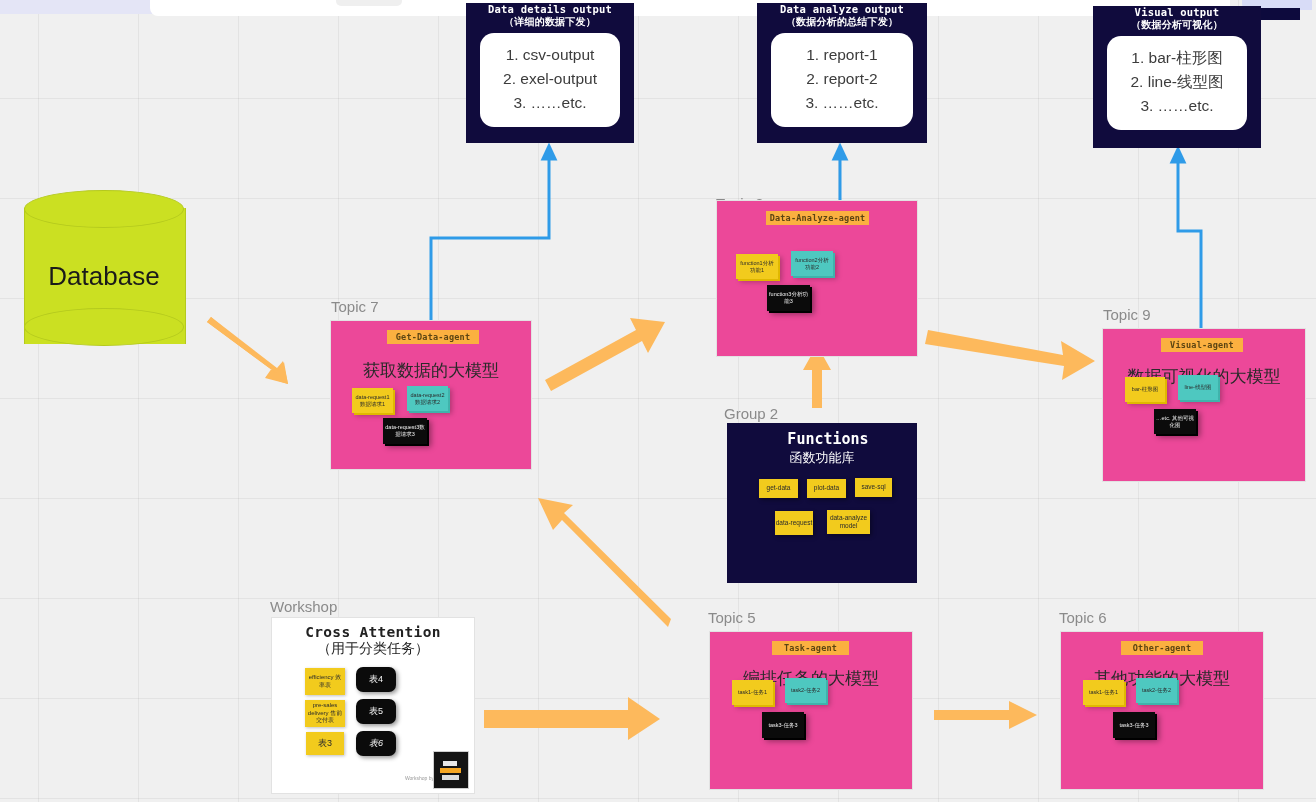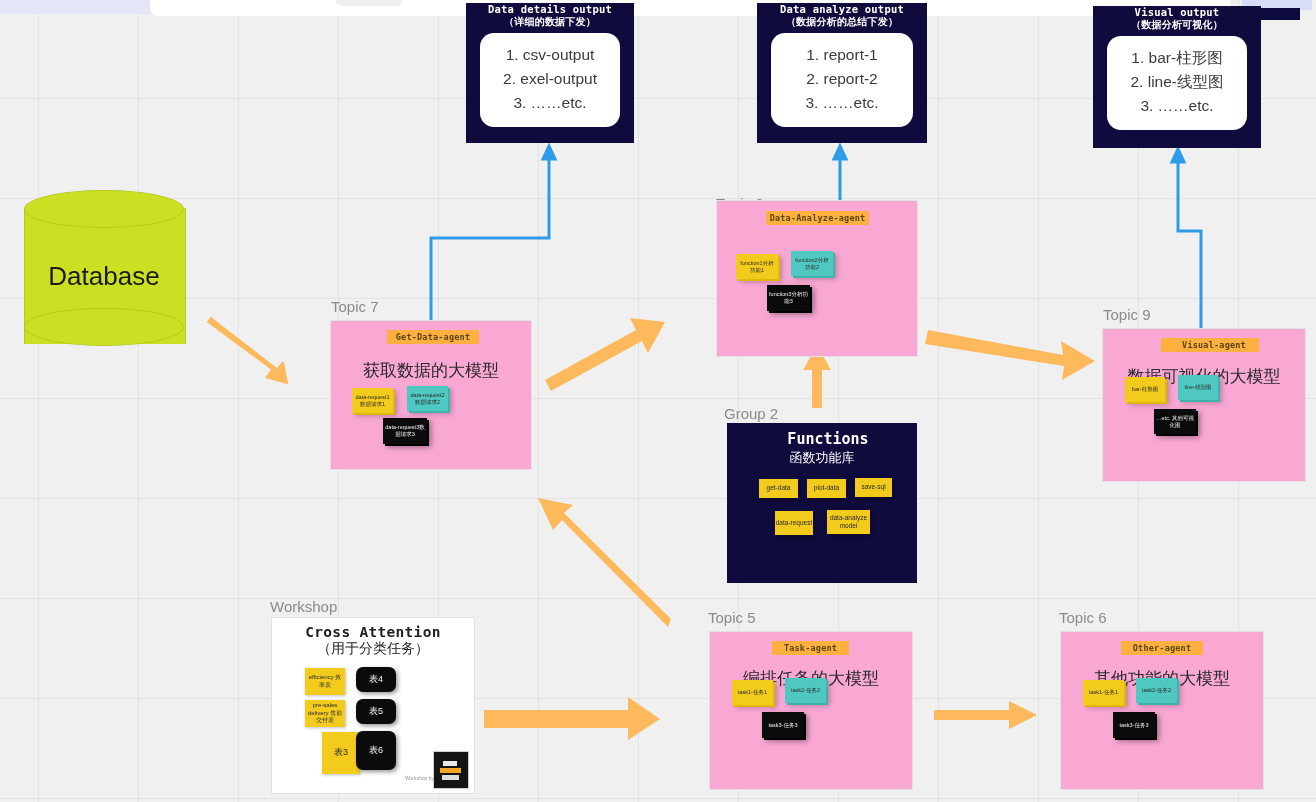--- a/index.html
+++ b/index.html
@@ -42,21 +42,21 @@
   #database .cyl-body{position:absolute;left:0;top:18px;width:160px;height:136px;background:#cbe022;border-left:1px solid #b4c91e;border-right:1px solid #b4c91e;}
   #database .cyl-top{position:absolute;left:0;top:0;width:158px;height:36px;background:#cbe022;border:1px solid #b4c91e;border-radius:50%;}
   #database .cyl-bot{position:absolute;left:0;top:118px;width:158px;height:36px;background:#cbe022;border:1px solid #b4c91e;border-radius:50%;}
   #database .cyl-label{position:absolute;left:0;top:0;width:160px;height:172px;display:flex;align-items:center;justify-content:center;
       font-size:26px;color:#1a1a1a;}
 
   
   .grouplabel{position:absolute;font-size:15px;color:#8a8a8a;}
 
   
-  .card{position:absolute;background:#f9a8d4;border:1px solid #e2e2e2;}
+  .card{position:absolute;background:#ec4899;border:1px solid #e2e2e2;}
   .agent-tag{position:absolute;background:#fbb040;color:#5b4412;
       font-family:"DejaVu Sans Mono","Liberation Mono",monospace;font-size:8.5px;font-weight:bold;
       text-align:center;line-height:14px;height:14px;letter-spacing:.2px;}
   .card-title{position:absolute;width:100%;text-align:center;font-size:17px;color:#2a2a2a;}
 
   
   .note{position:absolute;font-size:5.5px;color:#2b2b2b;display:flex;align-items:center;justify-content:center;
       text-align:center;line-height:1.25;padding:2px;box-sizing:border-box;overflow:hidden;}
   .note.y{background:#f2cb1d;box-shadow:2px 2px 0 #e0b800, 4px 3px 5px rgba(0,0,0,.25);}
   .note.t{background:#4ec8c0;box-shadow:2px 2px 0 #3fb3ab, 4px 3px 5px rgba(0,0,0,.25);}
@@ -200,21 +200,21 @@
 <div class="grouplabel" style="left:716px;top:179px;margin-top:16px;">Topic 8</div>
 <div class="card" style="left:716px;top:200px;width:200px;height:155px;">
   <div class="agent-tag" style="left:49px;top:10px;width:103px;">Data-Analyze-agent</div>
   <div class="note y" style="left:19px;top:53px;width:42px;height:25px;">function1分析功能1</div>
   <div class="note t" style="left:74px;top:50px;width:42px;height:25px;">function2分析功能2</div>
   <div class="note k" style="left:50px;top:84px;width:43px;height:26px;">function3分析功能3</div>
 </div>
 
 <div class="grouplabel" style="left:1103px;top:306px;">Topic 9</div>
 <div class="card" style="left:1102px;top:328px;width:202px;height:152px;">
-  <div class="agent-tag" style="left:58px;top:9px;width:90px;padding-left:8px;">Visual-agent</div>
+  <div class="agent-tag" style="left:58px;top:9px;width:82px;">Visual-agent</div>
   <div class="card-title" style="top:36px;">数据可视化的大模型</div>
   <div class="note y" style="left:22px;top:48px;width:40px;height:25px;">bar-柱形图</div>
   <div class="note t" style="left:75px;top:46px;width:40px;height:25px;">line-线型图</div>
   <div class="note k" style="left:51px;top:80px;width:42px;height:25px;">…etc. 其他可视化图</div>
 </div>
 
 <div class="grouplabel" style="left:724px;top:405px;">Group 2</div>
 <div id="functions">
   <div class="f-title">Functions</div>
   <div class="f-sub">函数功能库</div>
@@ -248,24 +248,24 @@
   <div class="w-title">Cross Attention</div>
   <div class="w-sub">（用于分类任务）</div>
   <div class="wnote y" style="left:33px;top:50px;width:40px;height:27px;">efficiency 效率表</div>
   <div class="wnote k" style="left:84px;top:49px;width:40px;height:25px;">
       <span class="big">表4</span>
     </div>
   <div class="wnote y" style="left:33px;top:82px;width:40px;height:27px;">pre-sales delivery 售前交付表</div>
   <div class="wnote k" style="left:84px;top:81px;width:40px;height:25px;">
       <span class="big">表5</span>
     </div>
-  <div class="wnote y" style="left:34px;top:114px;width:38px;height:42px;margin-left:16px;">
+  <div class="wnote y" style="left:34px;top:114px;width:38px;height:23px;">
       <span class="big">表3</span>
     </div>
-  <div class="wnote k" style="left:84px;top:113px;width:40px;height:39px;">
+  <div class="wnote k" style="left:84px;top:113px;width:40px;height:25px;font-style:italic;">
       <span class="big">表6</span>
     </div>
   <div id="ws-credit">Workshop by</div>
   <div id="ws-logo">
     <div class="lg1"></div>
     <div class="lg2"></div>
     <div class="lg3"></div>
   </div>
 </div>
 

